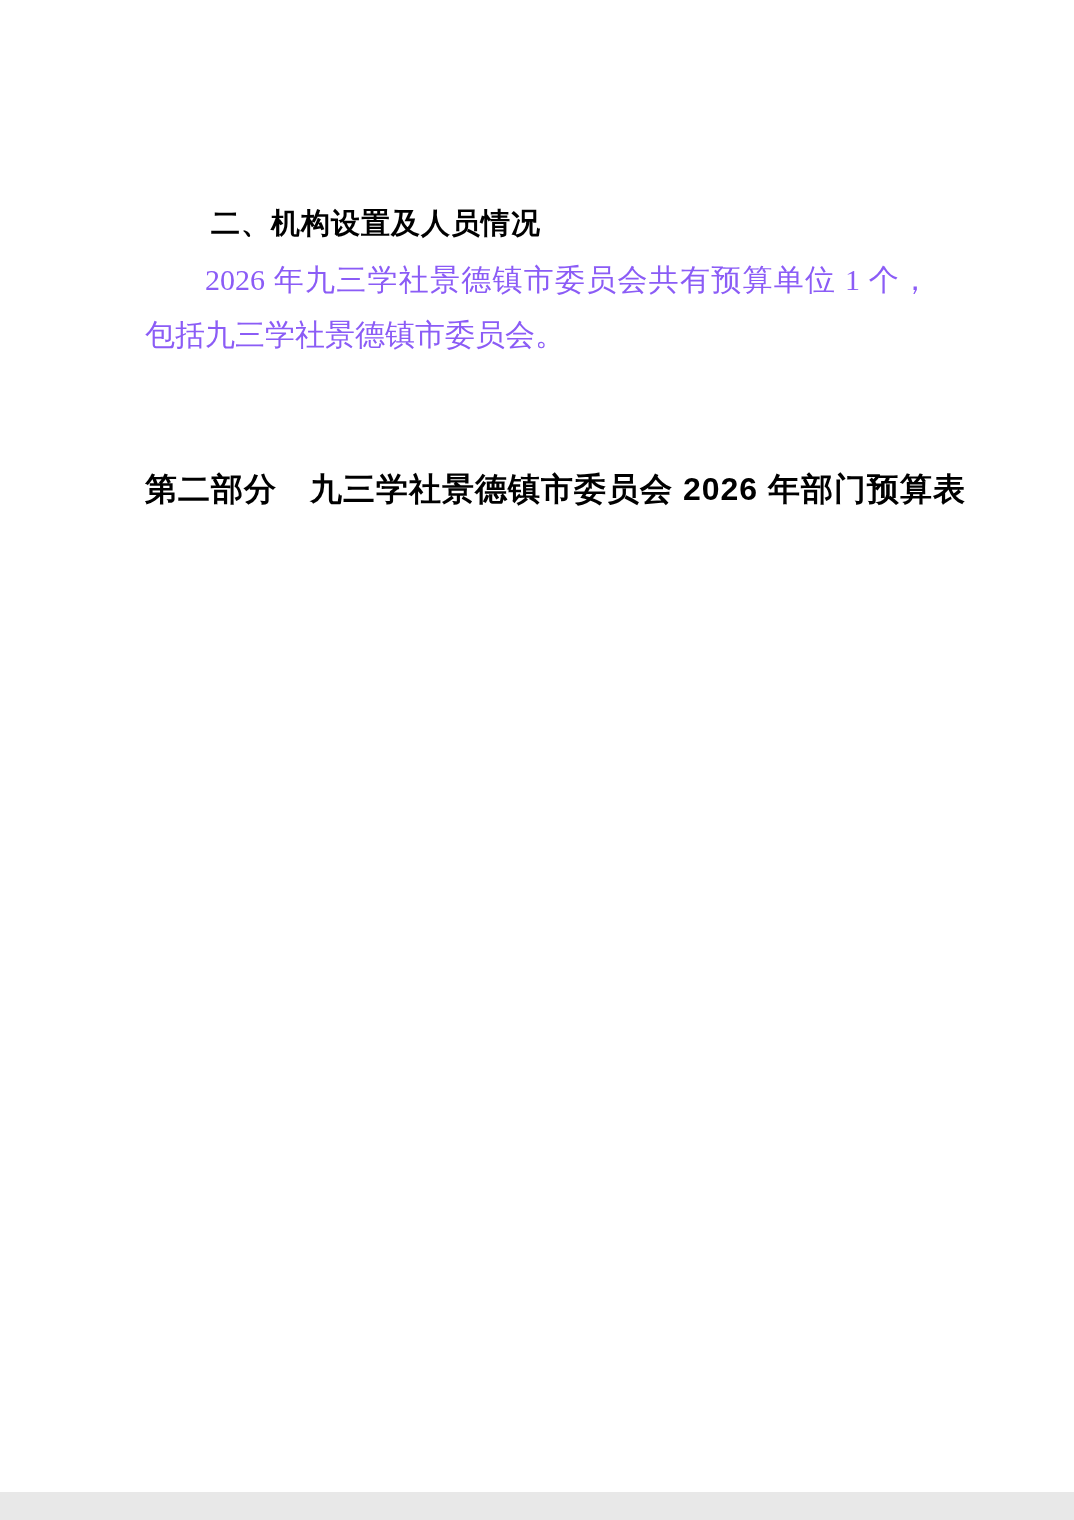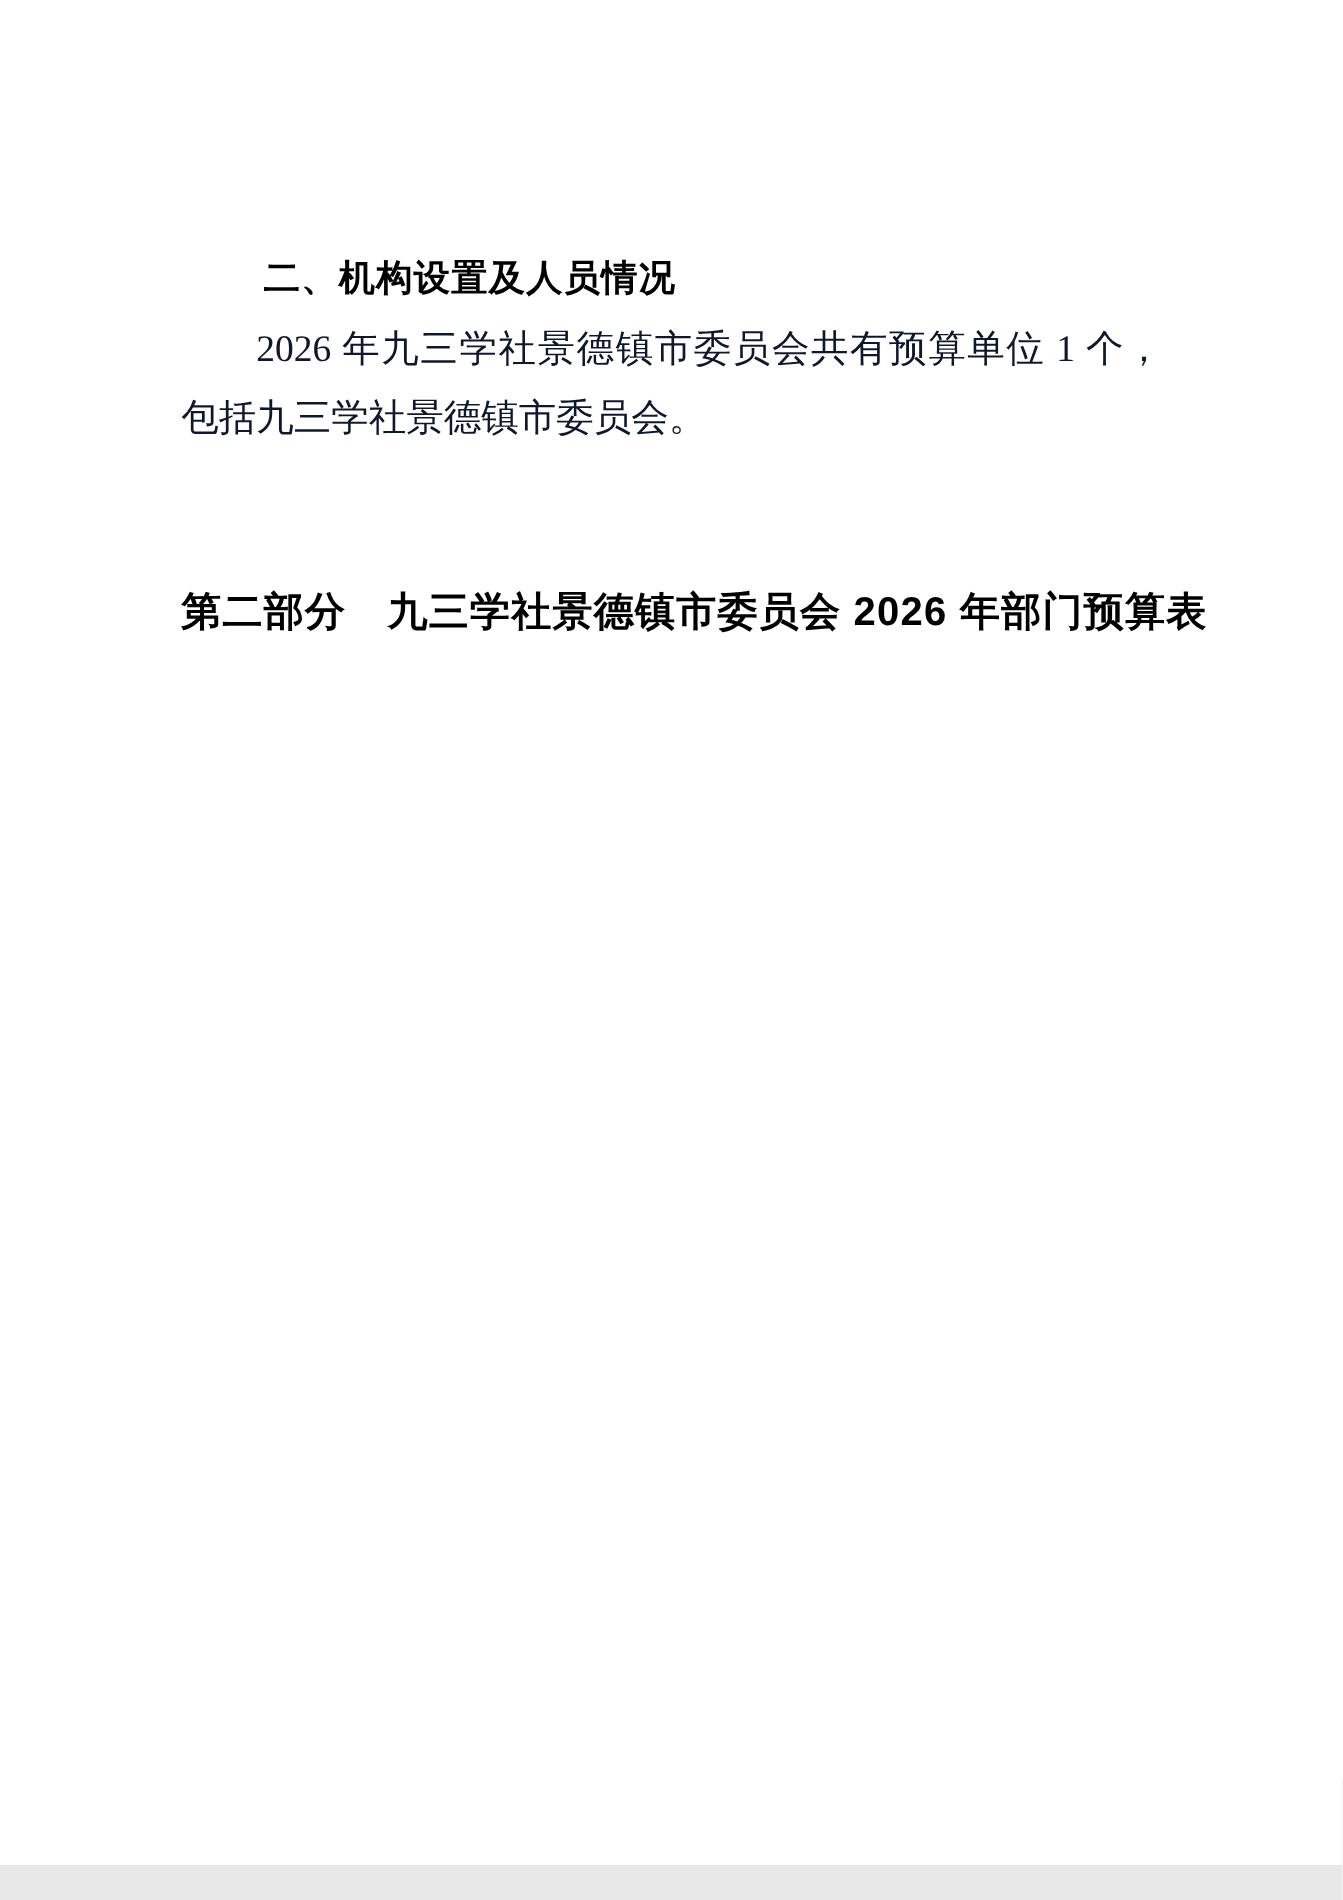--- a/index.html
+++ b/index.html
@@ -34,21 +34,21 @@
     color: #000000;
     white-space: nowrap;
   }
   .body-paragraph {
     margin: 0;
     font-family: "Liberation Serif", "DejaVu Serif", serif;
     font-size: 30px;
     line-height: 54.6px;
     text-align: justify;
     text-indent: 2em;
-    color: #0f172a;
+    color: #8b5cf6;
   }
   .body-paragraph.first {
     margin-top: 15px;
   }
   .part-heading {
     margin: 107px 0 0 0;
     font-family: "Liberation Sans", "DejaVu Sans", sans-serif;
     font-weight: bold;
     font-size: 32px;
     line-height: 40px;

